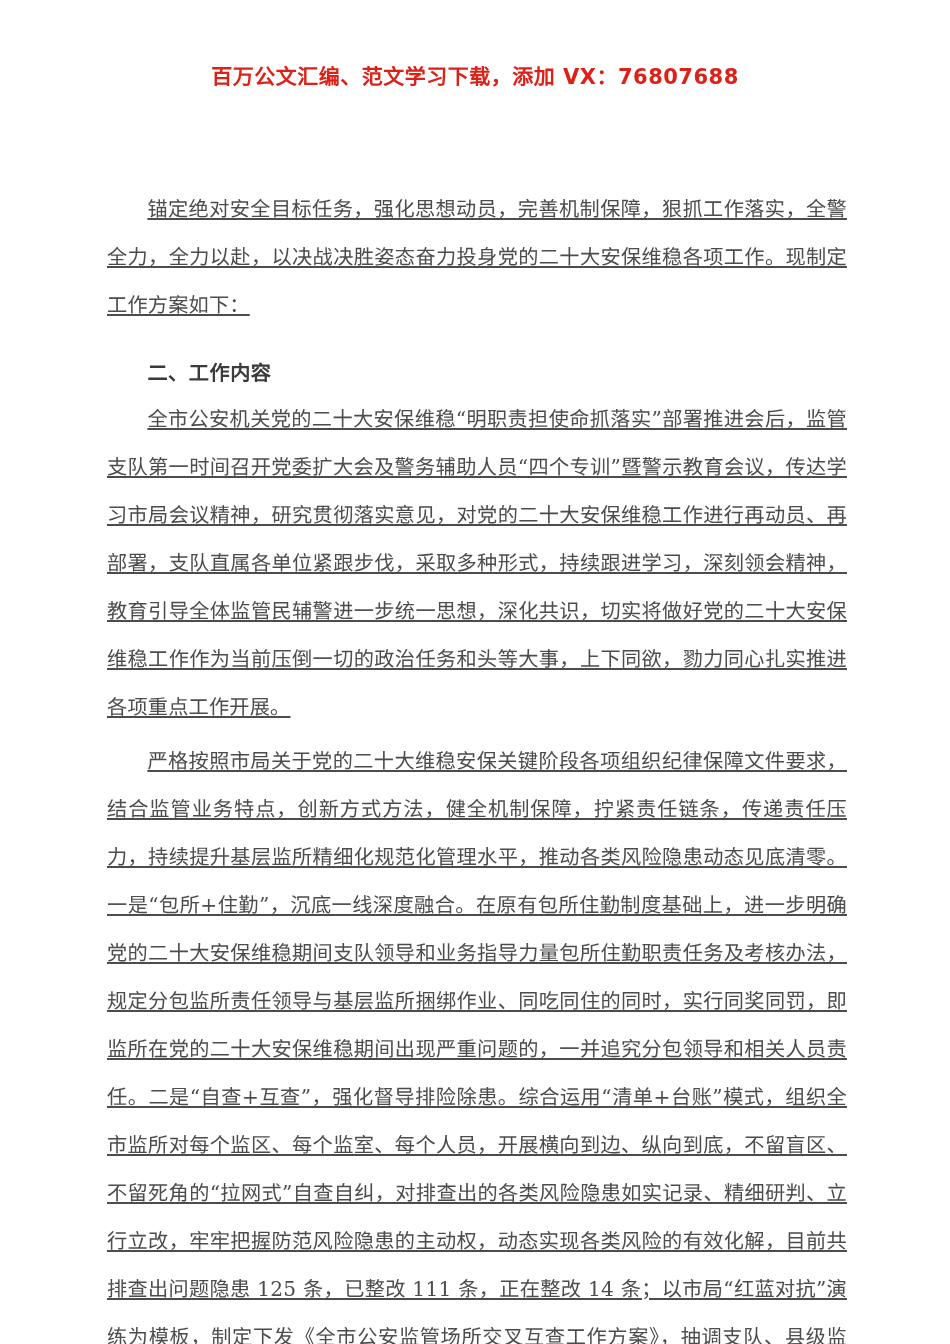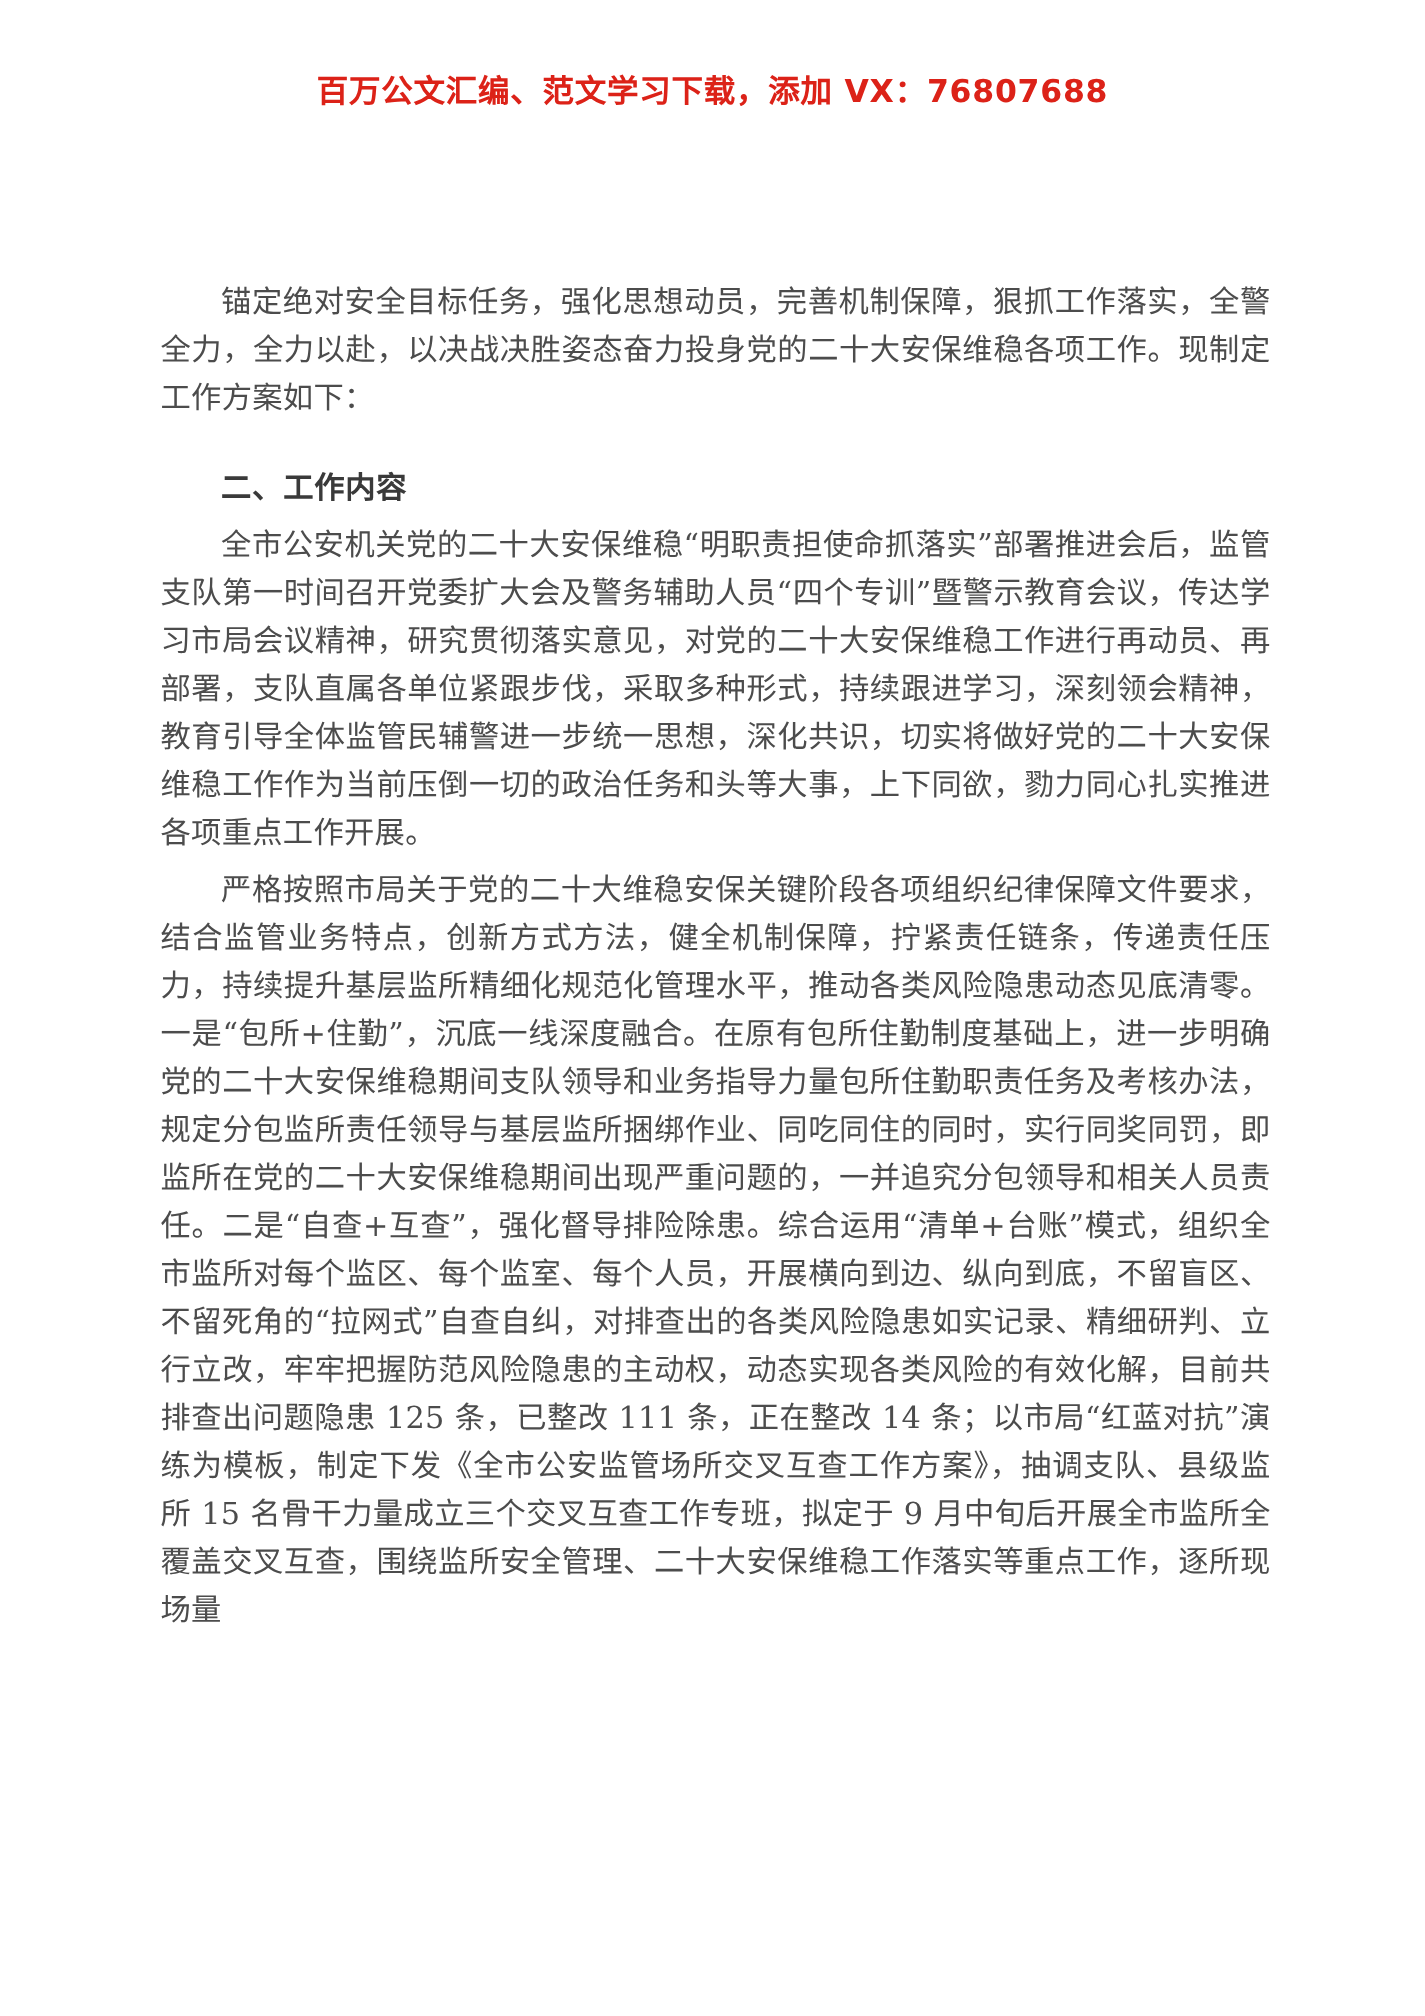--- a/index.html
+++ b/index.html
@@ -16,21 +16,21 @@
     width: 950px;
     height: 1344px;
     background: #ffffff;
     overflow: hidden;
     box-sizing: border-box;
   }
 
   
   .promo-banner {
     position: absolute;
-    top: 44px;
+    top: 60px;
     left: 0;
     width: 950px;
     text-align: center;
     color: #dc2218;
     font-family: "DejaVu Sans", "Liberation Sans", sans-serif;
     font-size: 21px;
     font-weight: 700;
     letter-spacing: 0.5px;
     white-space: nowrap;
   }
@@ -49,27 +49,28 @@
     font-weight: 700;
     color: #1c1c1c;
     text-align: center;
     line-height: 1.35;
     letter-spacing: 1px;
     margin: 0 0 22px 0;
   }
 
   .para {
     font-size: 20.2px;
-    line-height: 32px;
+    line-height: 48px;
     color: #4c4c4c;
     text-align: justify;
     text-justify: inter-ideograph;
     text-indent: 2em;
     margin: 0 0 0 0;
     letter-spacing: 0.2px;
+    text-decoration: underline;
   }
 
   .heading-1 {
     font-size: 20.2px;
     line-height: 33.5px;
     color: #3a3a3a;
     font-weight: 700;
     text-indent: 2em;
     margin: 8px 0 4px 0;
     letter-spacing: 0.5px;

